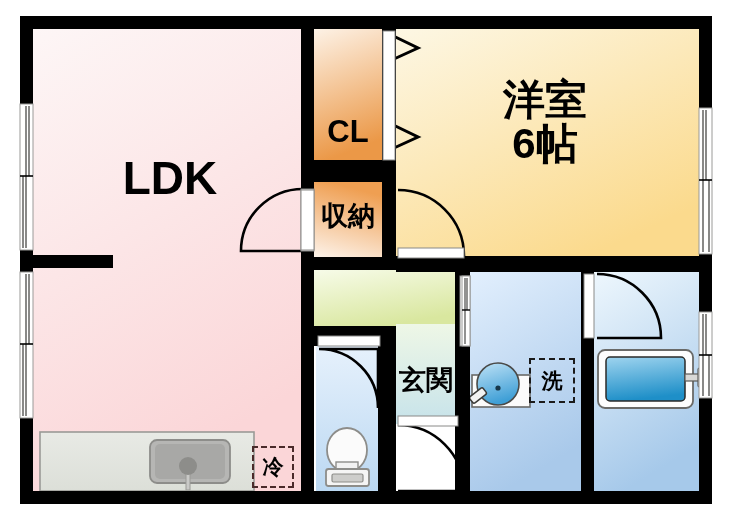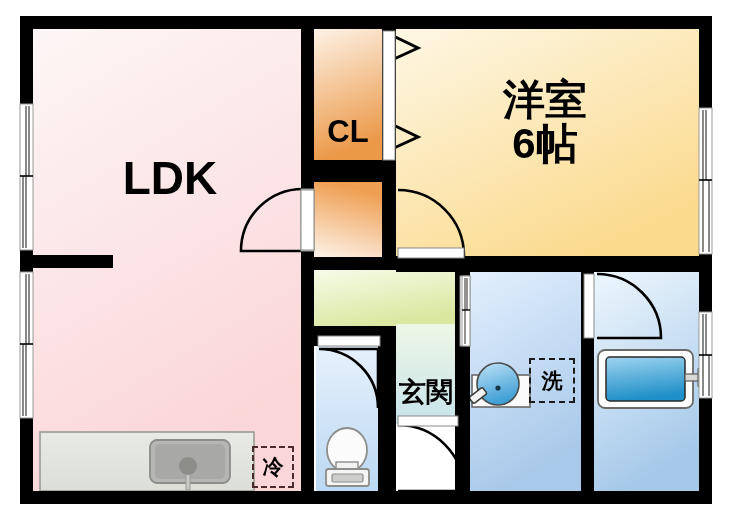--- a/index.html
+++ b/index.html
@@ -233,22 +233,23 @@
     </g>
   </svg>
 
   <div class="room-label" style="left:100px; top:154px; width:140px; font-size:46px;">LDK</div>
 
   <div class="room-label" style="left:460px; top:78px; width:170px; font-size:42px;"><span>洋室
 6帖</span></div>
 
   <div class="room-label" style="left:314px; top:84px; width:68px; font-size:31px;margin-top:32px;">CL</div>
 
-
-  <div class="room-label" style="left:396px; top:378px; width:60px; font-size:27px;">玄関</div>
+  <div class="room-label" style="left:312px; top:202px; width:72px; font-size:27px;">収納</div>
+
+  <div class="room-label" style="left:396px; top:366px; width:60px; font-size:27px;">玄関</div>
 
   <div style="position:absolute; left:252px; top:446px; width:42px; height:42px;
               border:2.4px dashed #4a2a2a; box-sizing:border-box;
               display:flex; align-items:center; justify-content:center;">
     <span style="font-size:21px; font-weight:bold; color:#000;">冷</span>
   </div>
 
   <div style="position:absolute; left:529px; top:358px; width:46px; height:45px;
               border:2.4px dashed #1a1a1a; box-sizing:border-box;
               display:flex; align-items:center; justify-content:center;">

